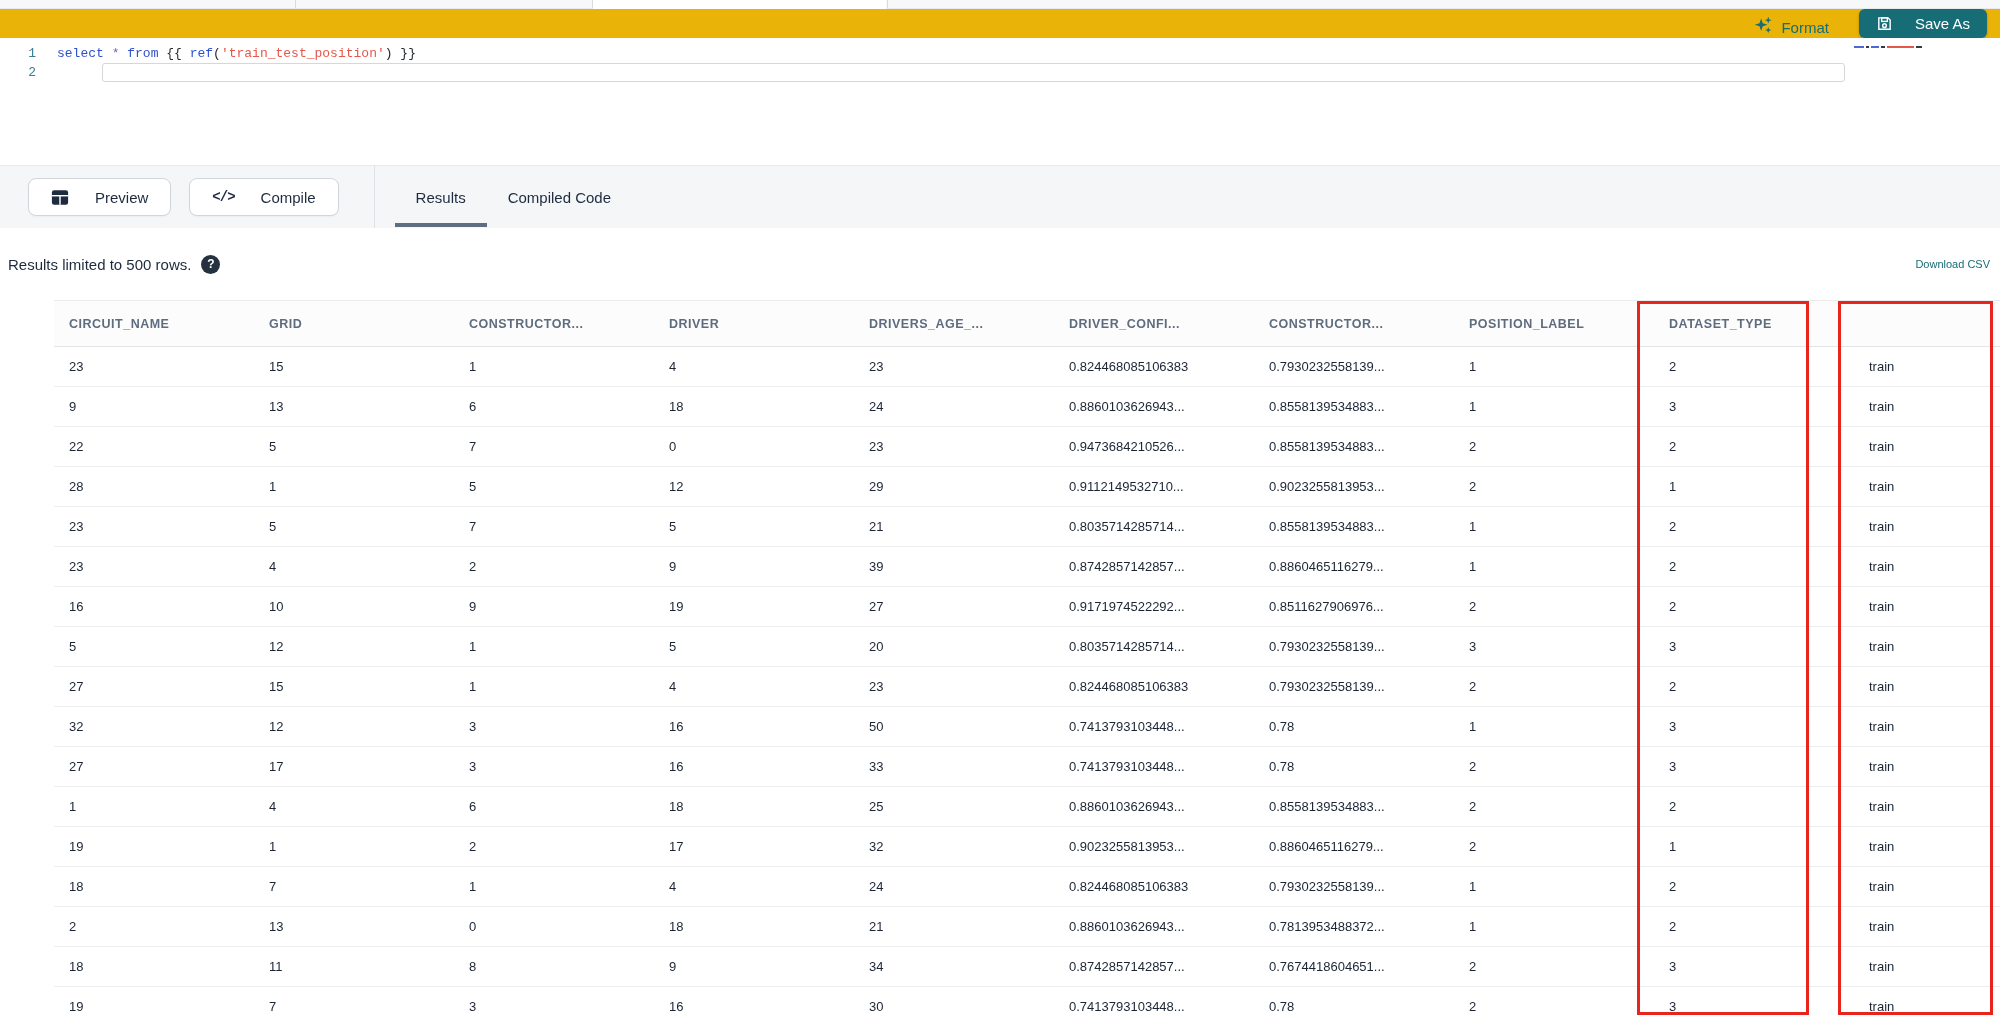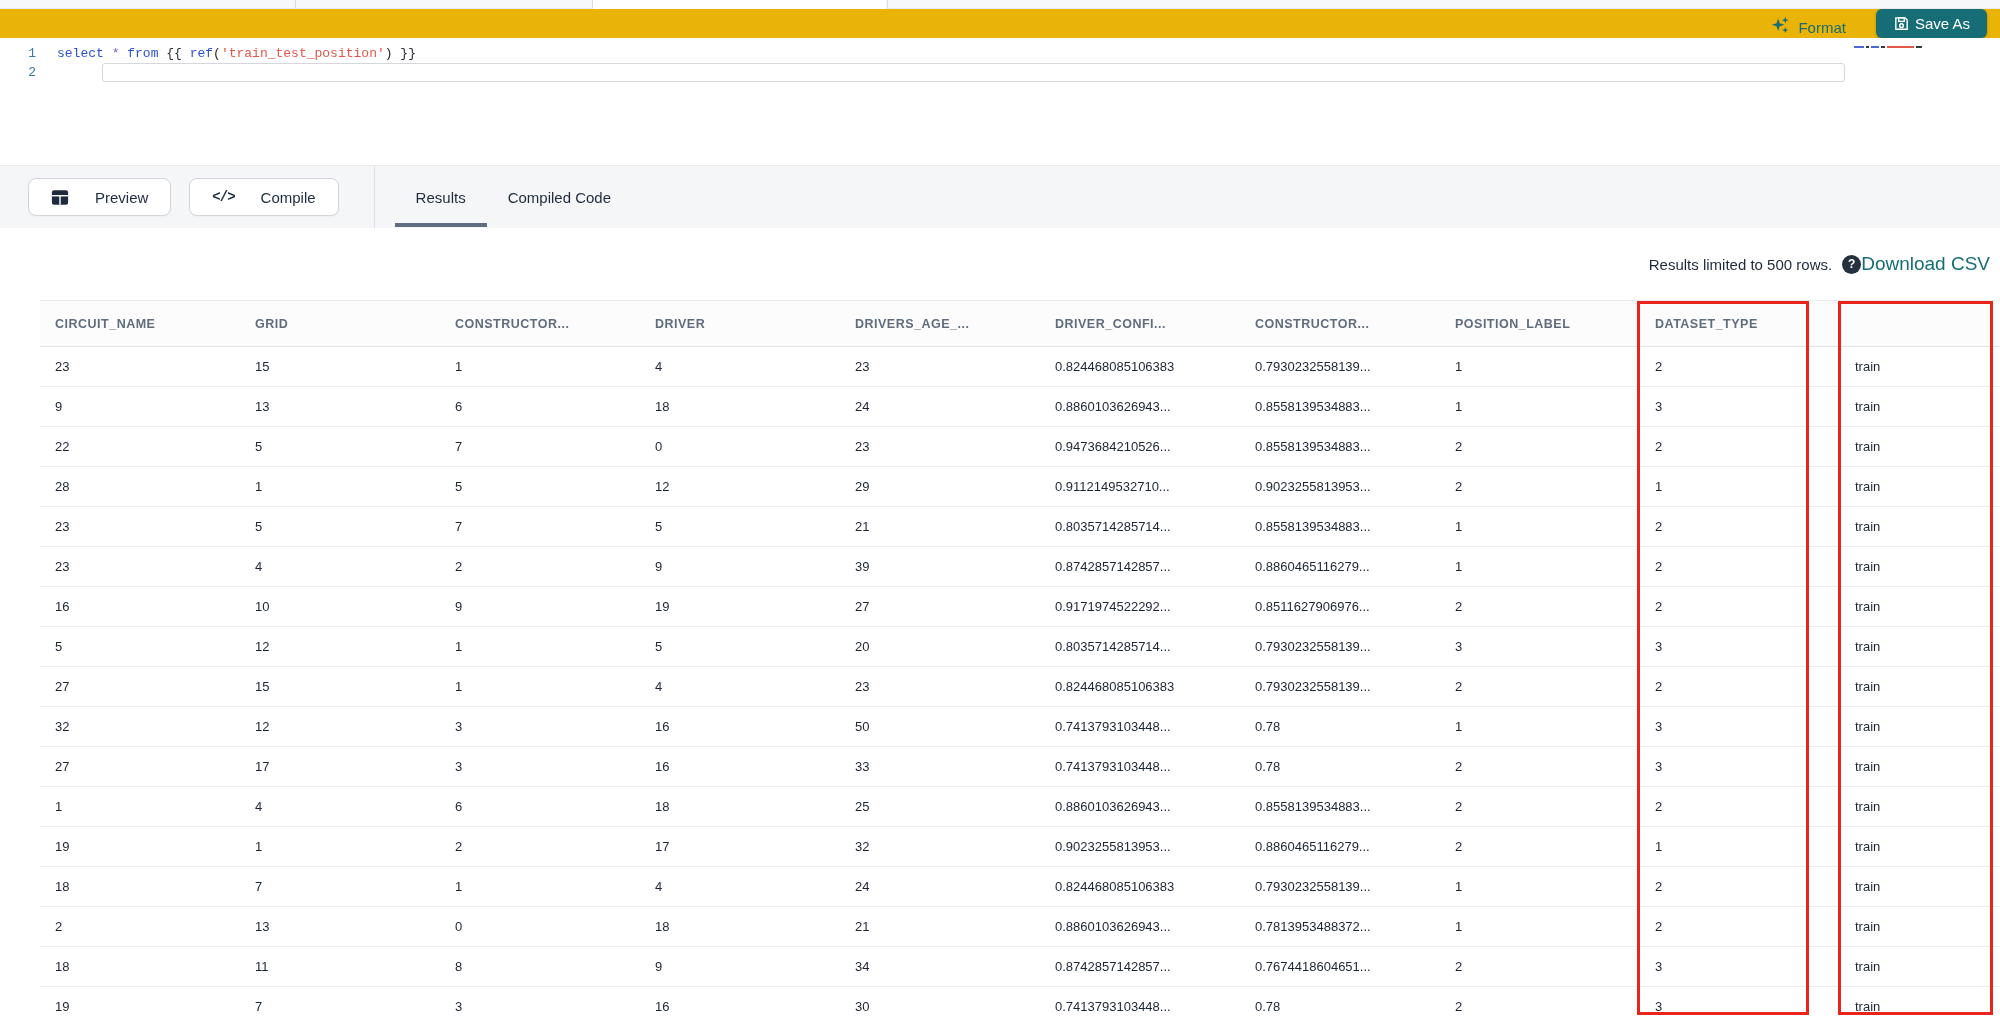--- a/index.html
+++ b/index.html
@@ -8,21 +8,21 @@
 
   
   .tabstrip { position:relative; height:9px; background:#f7f8f9; }
   .tabstrip .strip-border { position:absolute; left:0; right:0; bottom:0; height:1px; background:#e8e9eb; }
   .tabstrip .seg-divider { position:absolute; top:0; width:1px; height:8px; background:#d9dbde; }
   .tabstrip .active-seg { position:absolute; left:593px; width:293px; top:0; height:9px; background:#ffffff; }
 
   
   .toolbar { height:29px; background:#eab308; display:flex; align-items:flex-end; justify-content:flex-end; padding-right:13px; gap:30px; }
   .format-btn { display:flex; align-items:center; gap:8px; color:#166d75; font-size:15px; cursor:pointer; }
-  .saveas-btn { display:flex; align-items:center; gap:5px; background:#166d75; color:#ffffff; font-size:15px;
+  .saveas-btn { display:flex; align-items:center; gap:22px; background:#166d75; color:#ffffff; font-size:15px;
                 border:none; border-radius:6px; height:29px; padding:0 17px; cursor:pointer;
                 box-shadow:0 1px 3px rgba(0,0,0,0.25); font-family:"Liberation Sans", sans-serif; }
 
   
   .editor { position:relative; height:127px; background:#ffffff; display:flex; }
   .gutter { width:45px; padding-top:6px; }
   .gutter .ln { font-family:"Liberation Mono", monospace; font-size:13px; line-height:19px; color:#3a7d95; text-align:right; padding-right:9px; }
   .code-area { flex:1; padding-top:6px; position:relative; }
   .code-line { font-family:"Liberation Mono", monospace; font-size:13px; line-height:19px; padding-left:12px; white-space:pre; color:#25292e; }
   .tok-kw { color:#2d51ce;margin-top:48px; } .tok-fn { color:#2d51ce; } .tok-star { color:#7b61c9; } .tok-str { color:#e4574b; } .tok-plain { color:#25292e; }
@@ -38,29 +38,29 @@
              box-shadow:0 1px 2px rgba(0,0,0,0.04); }
   .act-btn:first-of-type { margin-left:28px; }
   .act-btn + .act-btn { margin-left:18px; }
   .code-glyph { font-family:"Liberation Mono", monospace; font-weight:bold; font-size:14px; color:#1e2b3e; letter-spacing:-1px; }
   .bar-divider { width:1px; align-self:stretch; background:#dfe1e4; margin-left:35px; }
   .tabs { display:flex; height:100%; margin-left:20px; }
   .tab { position:relative; padding:0 21px; display:flex; align-items:center; font-size:15px; color:#1e2b3e; cursor:pointer; }
   .tab-underline { position:absolute; left:0; right:0; bottom:1px; height:4px; background:#5d6e80; }
 
   
-  .results-meta { height:72px; background:#ffffff; display:flex; align-items:center; justify-content:flex-end; padding:0 10px 0 8px; }
+  .results-meta { height:72px; background:#ffffff; display:flex; align-items:center; justify-content:space-between; padding:0 10px 0 8px; }
   .rm-left { display:flex; align-items:center; gap:10px; }
   .rm-note { font-size:15px; color:#1d2a3c; }
   .help-icon { width:19px; height:19px; border-radius:50%; background:#26313f; color:#ffffff; font-size:12px; font-weight:bold;
                display:flex; align-items:center; justify-content:center; cursor:pointer; }
-  .download-link { color:#166d75; font-size:19px; cursor:pointer; text-decoration:none; }
-
-  
-  .table-wrap { position:relative; height:720px; padding-left:40px; overflow:hidden; }
+  .download-link { color:#166d75; font-size:11px; cursor:pointer; text-decoration:none; }
+
+  
+  .table-wrap { position:relative; height:720px; padding-left:54px; overflow:hidden; }
   .thead { display:grid; grid-template-columns:repeat(10,200px); height:47px; border-top:1px solid #eaebed; border-bottom:1px solid #e2e4e6; background:#fcfcfd; }
   .th { display:flex; align-items:center; padding-left:15px; font-size:12.5px; font-weight:bold; color:#5f6c7e; letter-spacing:0.5px; }
   .tr { display:grid; grid-template-columns:repeat(10,200px); height:40px; border-bottom:1px solid #ecedef; }
   .td { display:flex; align-items:center; padding-left:15px; font-size:13px; color:#1c2534; }
   .hl-box { position:absolute; top:1px; height:714px; border:3px solid #e8241d; pointer-events:none; }
   .hl-position { left:1637px; width:172px; }
   .hl-dataset { left:1838px; width:155px; }
 </style>
 </head>
 <body>

